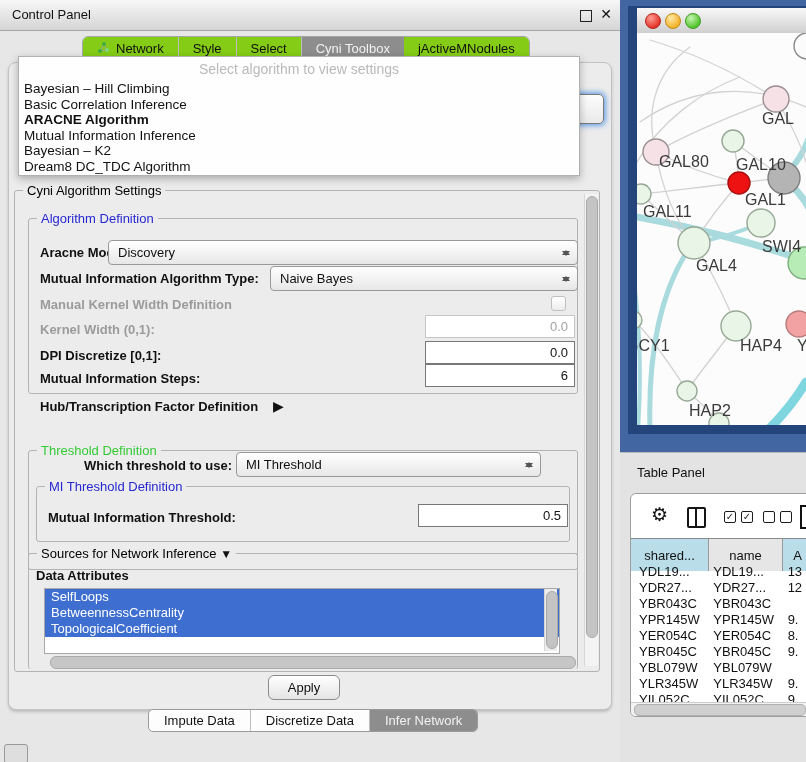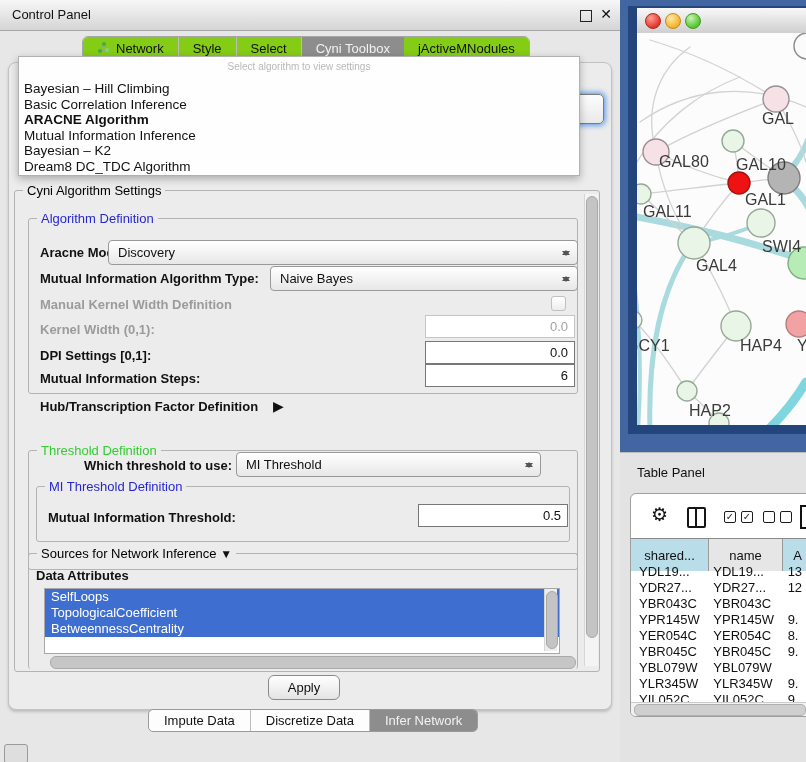--- a/index.html
+++ b/index.html
@@ -19,21 +19,21 @@
     border-right:1px solid #bdbdbd;background:#84cc16;white-space:nowrap;}
   .tab:last-child{border-right:none;}
   .tab.sel{background:#8d8d8d;color:#f2f2f2;border-right:none;}
   .tab .net-ico{margin-right:6px;}
   
   #inner-panel{left:8px;top:62px;width:602px;height:646px;background:#ececec;
     border:1px solid #c2c2c2;border-radius:8px;box-shadow:0 2px 3px rgba(0,0,0,.18);}
   
   #algo-dd{left:18px;top:56px;width:560px;height:118px;background:#fefefe;
     border:1px solid #b1b1b1;box-shadow:0 3px 8px rgba(0,0,0,.28);z-index:10;}
-  #algo-dd .ph{text-align:center;font-size:10px;color:#b9b9b9;padding-top:4px;height:20px;}
+  #algo-dd .ph{text-align:center;font-size:14px;color:#b9b9b9;padding-top:4px;height:20px;}
   .dd-item{font-size:13.5px;color:#111;height:15.6px;line-height:15.6px;padding-left:5px;white-space:nowrap;}
   .dd-item.sel{font-weight:bold;}
   #focus-combo{left:552px;top:94px;width:50px;height:28px;border-radius:5px;z-index:4;
     border:1px solid #7a7a7a;background:linear-gradient(#fdfdfd,#e9e9e9);
     box-shadow:0 0 5px 2px rgba(96,156,230,.9);}
   
   .groupbox{border:1px solid #b3b3b3;border-radius:3px;}
   .gtitle{position:absolute;top:-8px;left:8px;background:#ececec;padding:0 4px;font-size:13px;white-space:nowrap;}
   .gtitle.blue{color:#2727d2;}
   .gtitle.green{color:#35cb35;}
@@ -177,21 +177,21 @@
   <div class="combo" style="left:270px;top:266px;width:297px;height:23px;">
     <span>Naive Bayes</span>
     <span class="arr"></span>
   </div>
   <span class="lbl dis" style="left:40px;top:297px;">Manual Kernel Width Definition</span>
   <span class="chk" style="left:551px;top:296px;"></span>
   <span class="lbl dis" style="left:40px;top:322px;">Kernel Width (0,1):</span>
   <div class="field dis" style="left:425px;top:315px;width:142px;height:21px;">
     <span>0.0</span>
   </div>
-  <span class="lbl" style="left:40px;top:348px;">DPI Settings [0,1]:</span>
+  <span class="lbl" style="left:40px;top:348px;">DPI Discretize [0,1]:</span>
   <div class="field" style="left:425px;top:341px;width:142px;height:21px;">
     <span>0.0</span>
   </div>
   <span class="lbl" style="left:40px;top:371px;">Mutual Information Steps:</span>
   <div class="field" style="left:425px;top:364px;width:142px;height:21px;">
     <span>6</span>
   </div>
 
   <span class="lbl" style="left:40px;top:399px;">Hub/Transcription Factor Definition</span>
   <span class="tri" style="left:273px;top:398px;font-size:14px;">▶</span>
@@ -211,22 +211,22 @@
   <div class="field" style="left:418px;top:504px;width:142px;height:21px;">
     <span>0.5</span>
   </div>
 
   <div class="abs groupbox" style="left:28px;top:553px;width:548px;height:115px;border-bottom:none;">
     <span class="gtitle"><span>Sources for Network Inference</span> <span class="tri" style="position:static;">▼</span></span>
   </div>
   <span class="lbl" style="left:36px;top:568px;">Data Attributes</span>
   <div class="abs" id="attr-list">
       <div class="attr-item">SelfLoops</div>
+      <div class="attr-item">BetweennessCentrality</div>
       <div class="attr-item">TopologicalCoefficient</div>
-      <div class="attr-item">BetweennessCentrality</div>
     </div>
   <div class="abs sb-v" style="left:544px;top:589px;width:12px;height:62px;background:#ededed;">
     <div class="thumb" style="top:2px;height:56px;"></div>
   </div>
 
   <div class="abs sb-h" style="left:48px;top:655px;width:532px;height:13px;">
     <div class="thumb" style="left:2px;width:524px;"></div>
   </div>
 
   <div class="abs" id="apply-btn">

